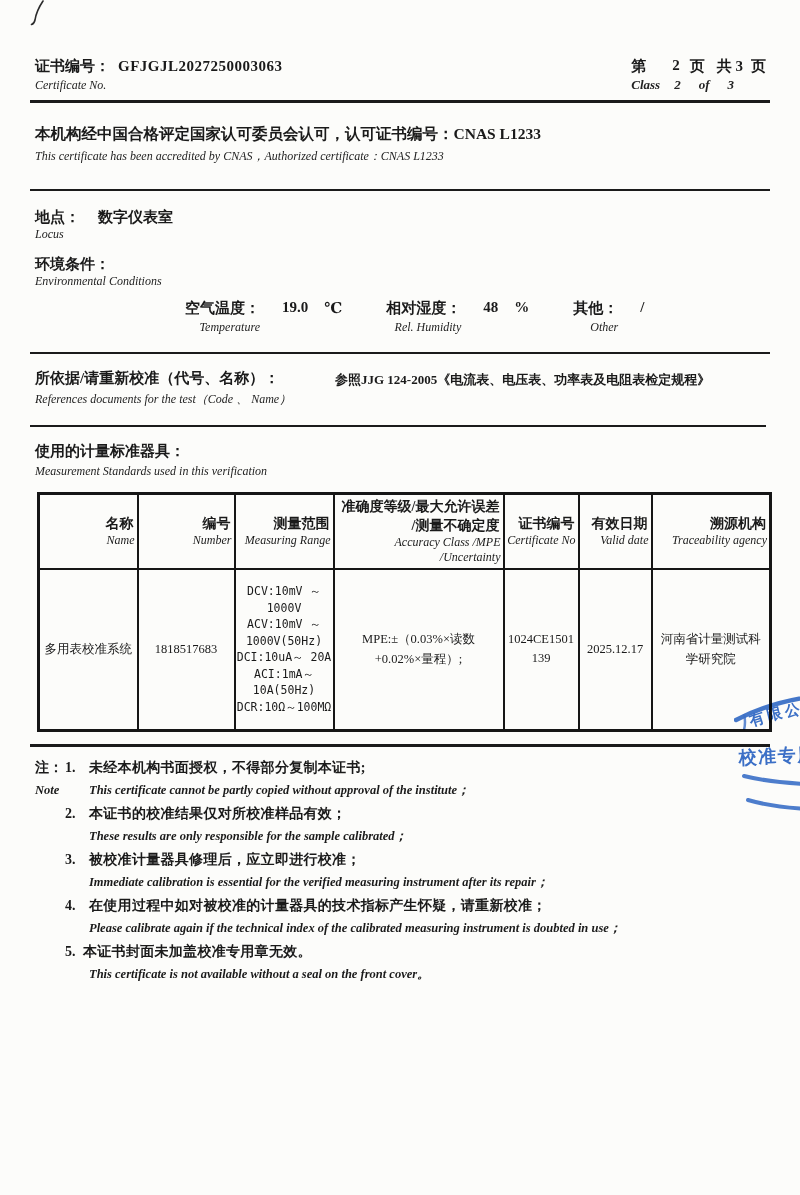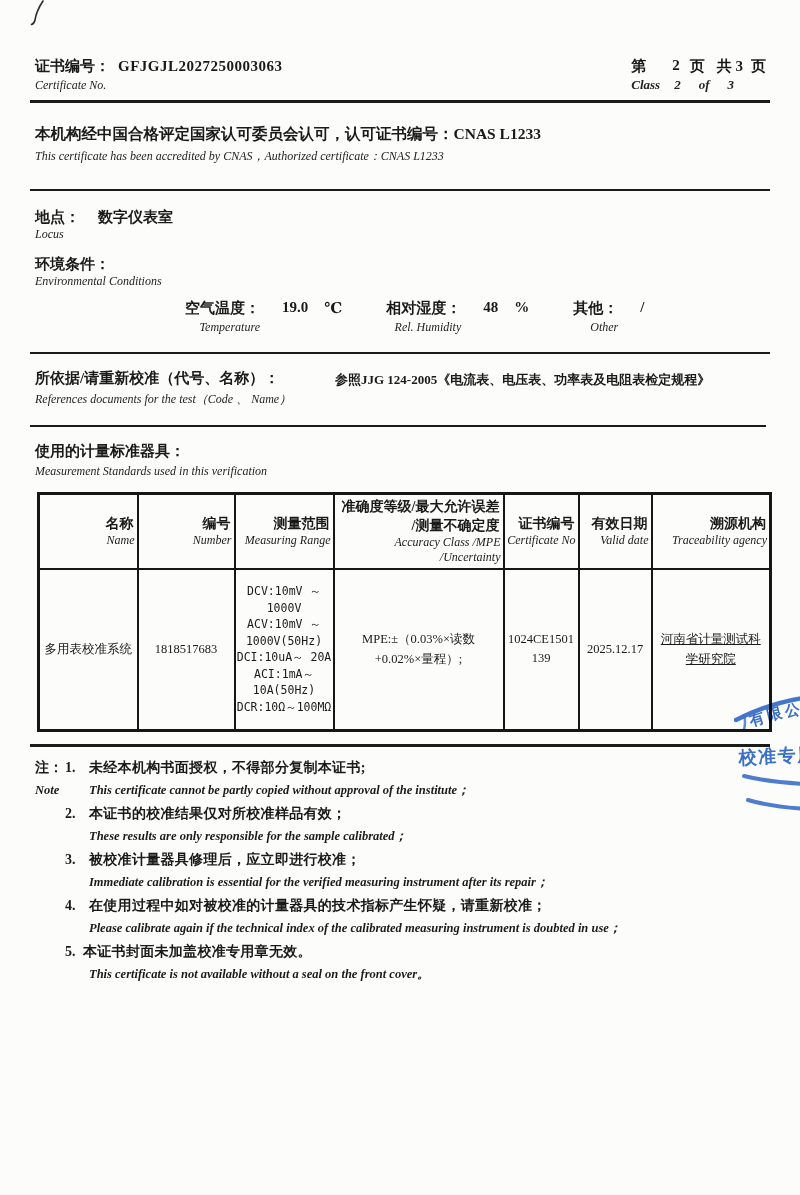--- a/index.html
+++ b/index.html
@@ -65,21 +65,21 @@
   table.std, table.std td, table.std th { border:2px solid #161616; }
   table.std { border-width:3px; }
   th,td { text-align:center; vertical-align:middle; font-weight:400; }
   .th-zh { font-size:14px; font-weight:700; line-height:19px; padding:0 3px; }
   .th-en { font-style:italic; font-size:12px; line-height:15px; padding:0 2px; }
   tr.head th { height:75px;text-align:right; }
   tr.body td { height:162px; font-size:12.5px; }
   .cell-range div { font-family:"DejaVu Sans Mono","Liberation Mono",monospace; font-size:11.5px; line-height:16.5px; white-space:nowrap; }
   .cell-acc { padding:0 7px; line-height:20px; }
   .cell-cert { word-break:break-all; padding:0 3px; line-height:19px; }
-  .cell-agency { padding:12px 6px; line-height:20px;text-decoration:underline; }
+  .cell-agency { padding:12px 6px; line-height:20px; }
 
   table.std + .rule { margin-top:12px; }
 
   
   .notes { margin:12px 30px 0 35px; font-size:14px; }
   .note-row { display:flex; line-height:18px; margin-bottom:4px; }
   .note-row .gut { flex:0 0 30px; font-weight:700; }
   .note-row .gut.en-g { font-weight:700; font-style:italic; font-size:12.5px; }
   .note-row .num { flex:0 0 24px; font-weight:700; }
   .note-row .zh-t { font-weight:700; letter-spacing:.3px; }

